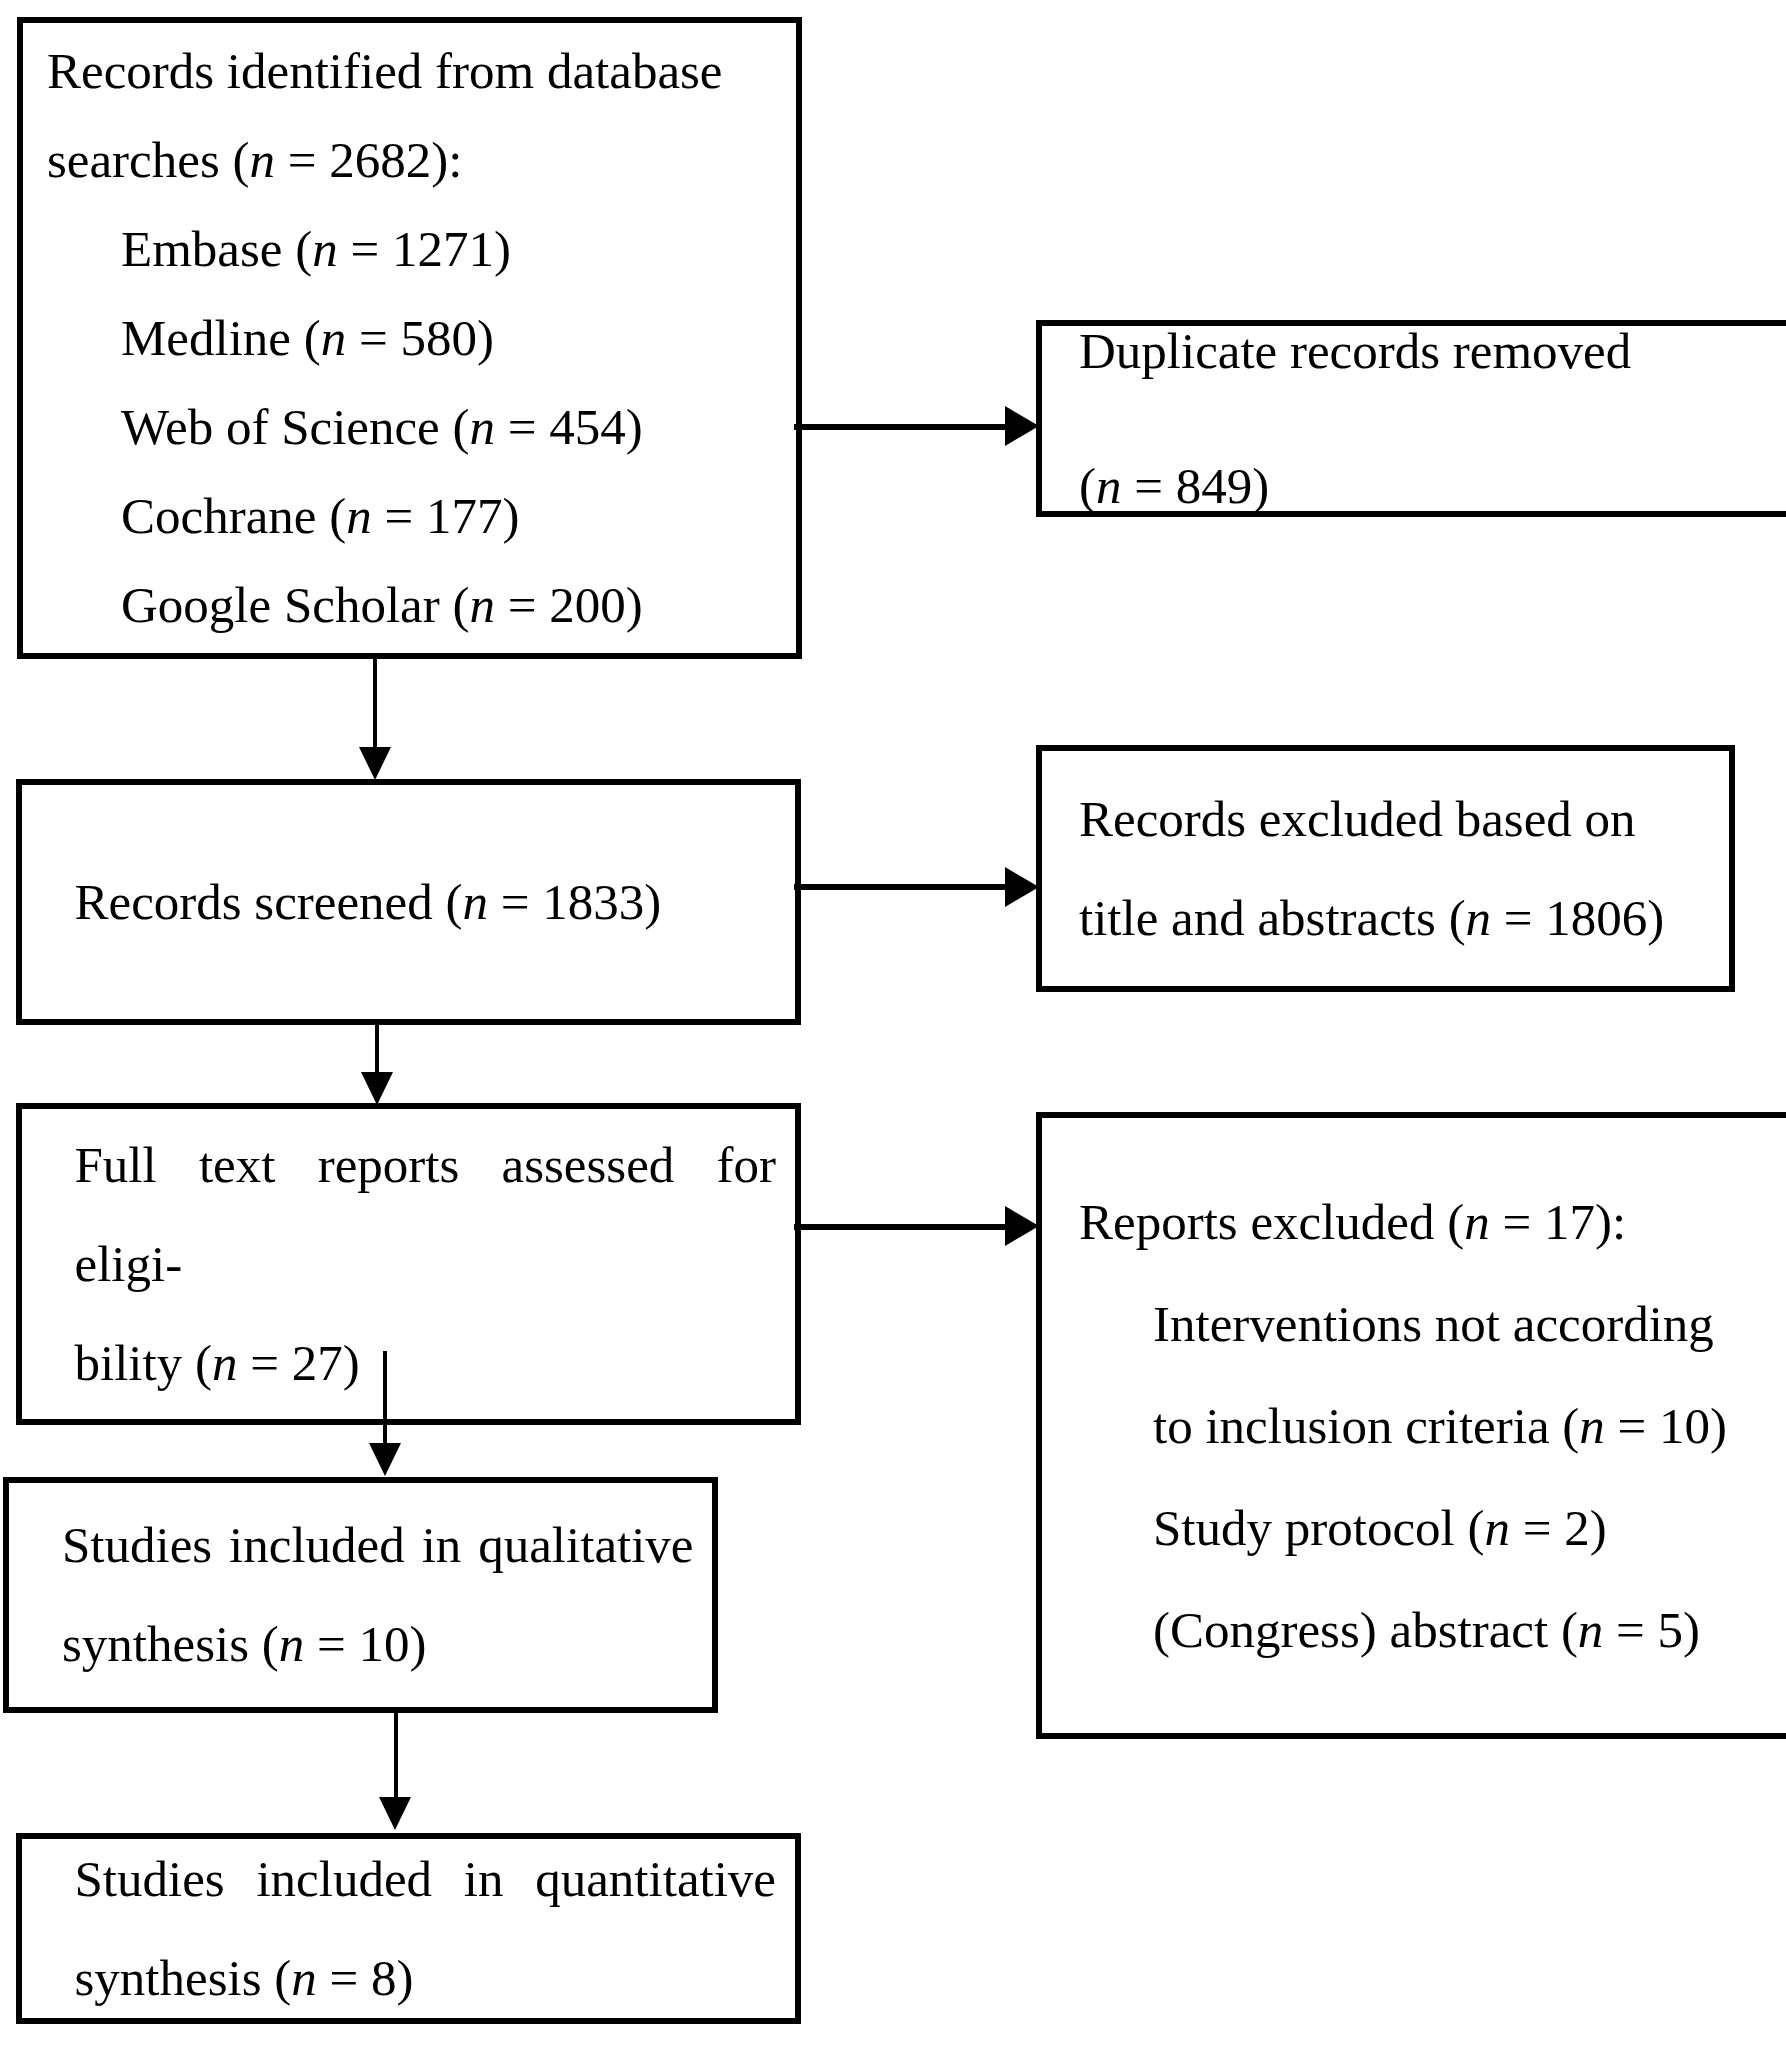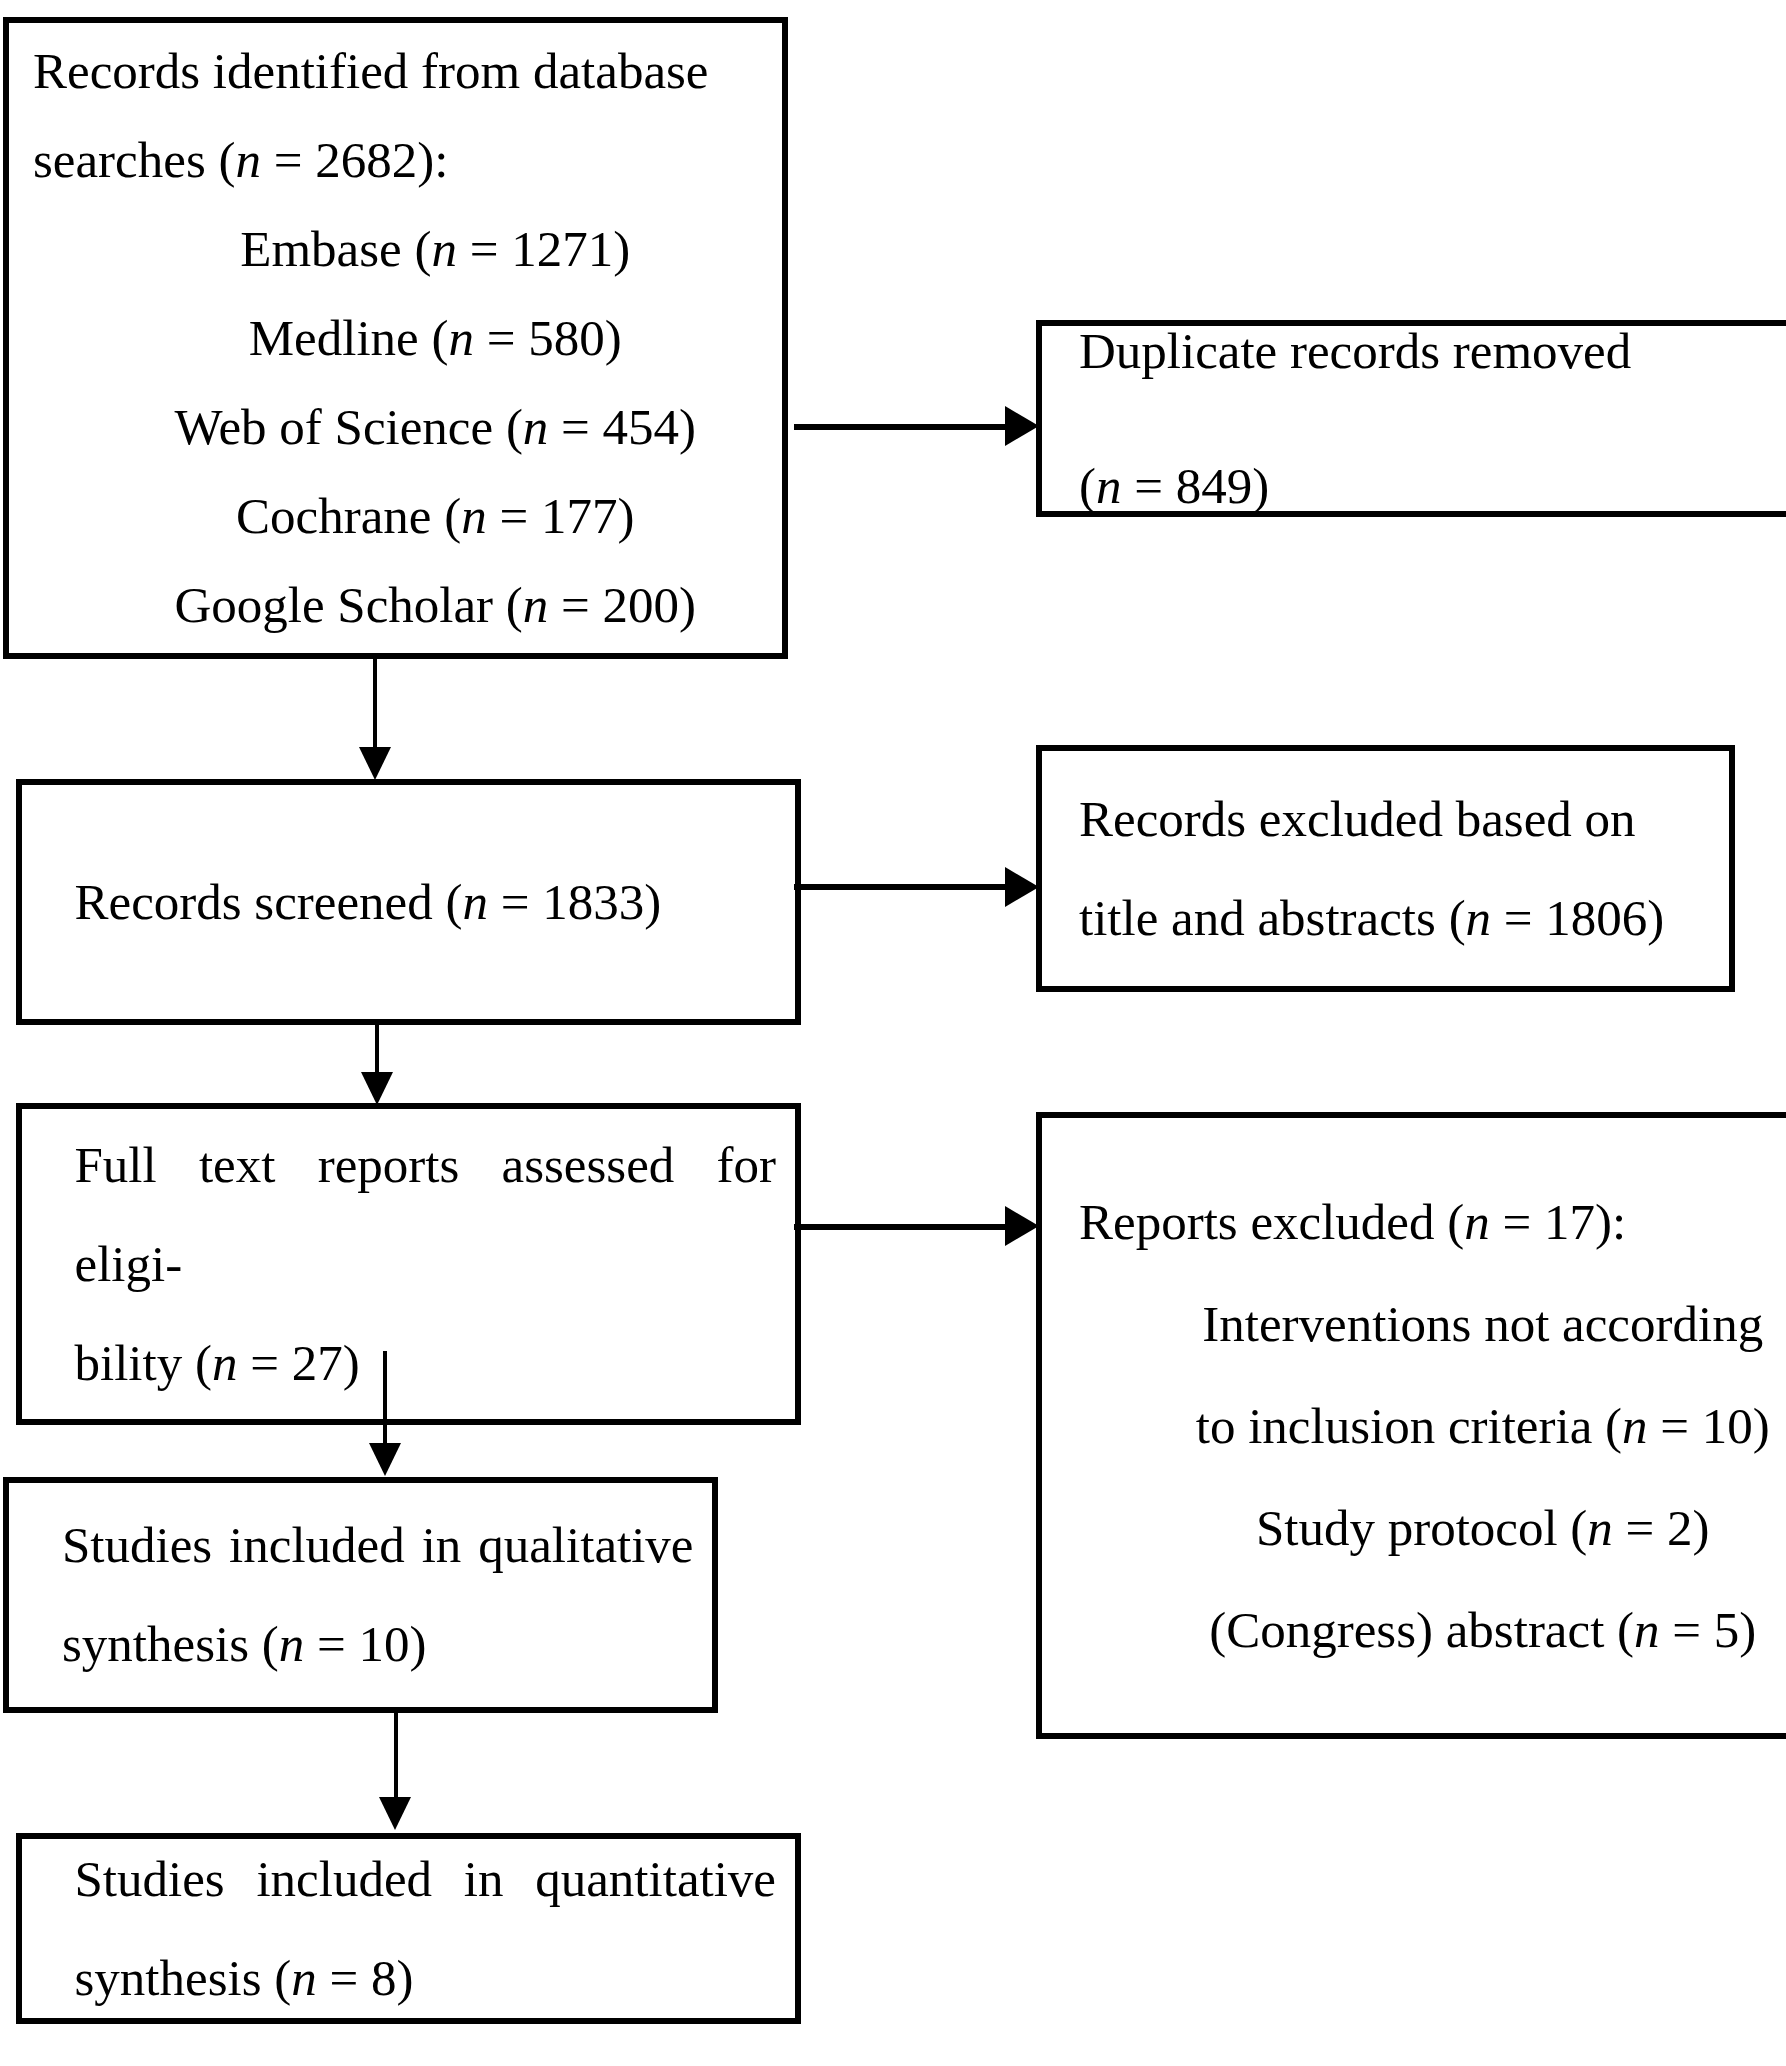--- a/index.html
+++ b/index.html
@@ -29,21 +29,21 @@
   .box.left-col  { padding: 0 18.5px 0 53px; }
   .box.right-col { padding: 0 18.5px 0 37px; }
   .line {
     line-height: 99px;
     white-space: nowrap;
     width: 100%;
     box-sizing: border-box;
   }
   .lh144 .line { line-height: 89px; }
   .lh165 .line { line-height: 102px; }
-  .indent { padding-left: 74px; text-align: center; }
+  .indent { padding-left: 74px; }
   .stretch {
     white-space: normal;
     text-align: justify;
     text-align-last: justify;
   }
   
   .stem {
     position: absolute;
     background: #000000;
   }
@@ -61,21 +61,21 @@
     border-top: 20.4px solid transparent;
     border-bottom: 20.4px solid transparent;
     border-left: 34px solid #000000;
   }
 </style>
 </head>
 <body>
 
 <div class="canvas">
 
-  <div class="box left-col lh144" style="left:3px; top:17.3px; width:785px; height:642px;padding-left:24px;">
+  <div class="box left-col lh144" style="left:17px; top:17.3px; width:785px; height:642px;padding-left:24px;">
     <div class="line">Records identified from database</div>
     <div class="line">searches (<i>n</i> = 2682):</div>
     <div class="line indent">Embase (<i>n</i> = 1271)</div>
     <div class="line indent">Medline (<i>n</i> = 580)</div>
     <div class="line indent">Web of Science (<i>n</i> = 454)</div>
     <div class="line indent">Cochrane (<i>n</i> = 177)</div>
     <div class="line indent">Google Scholar (<i>n</i> = 200)</div>
   </div>
 
   <div class="box right-col" style="left:1036px; top:320px; width:780px; height:197px;gap:36px;">

